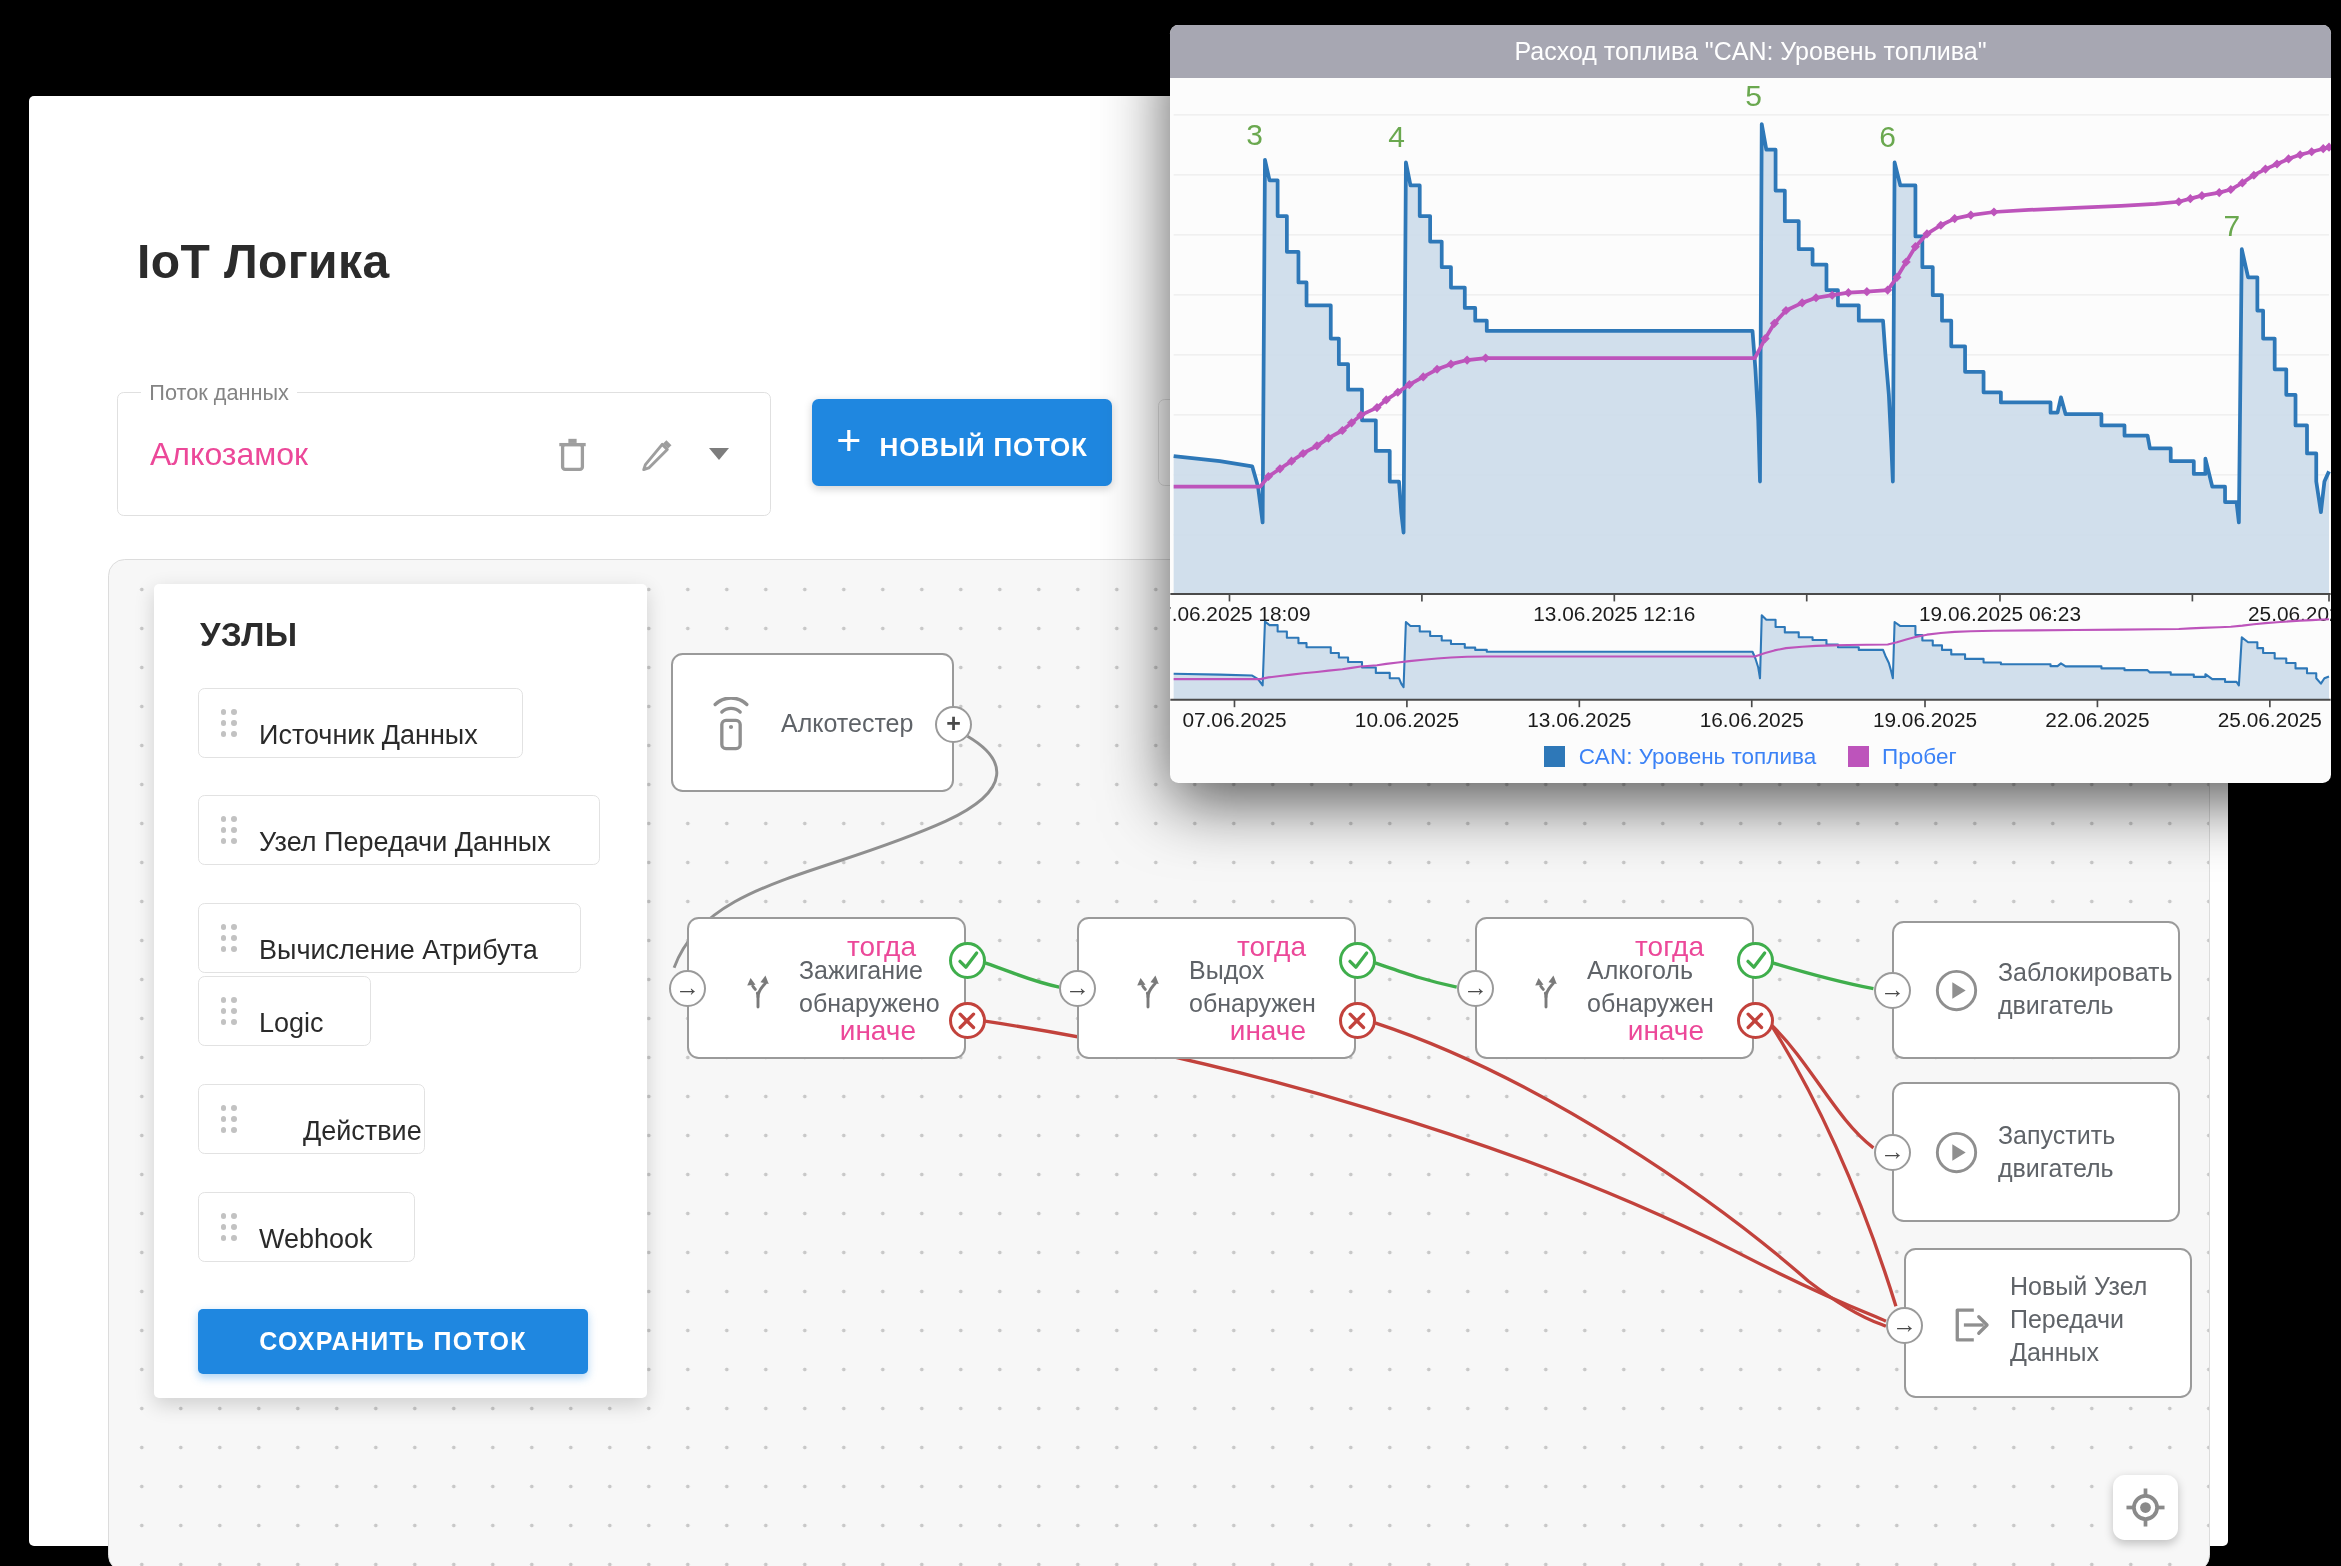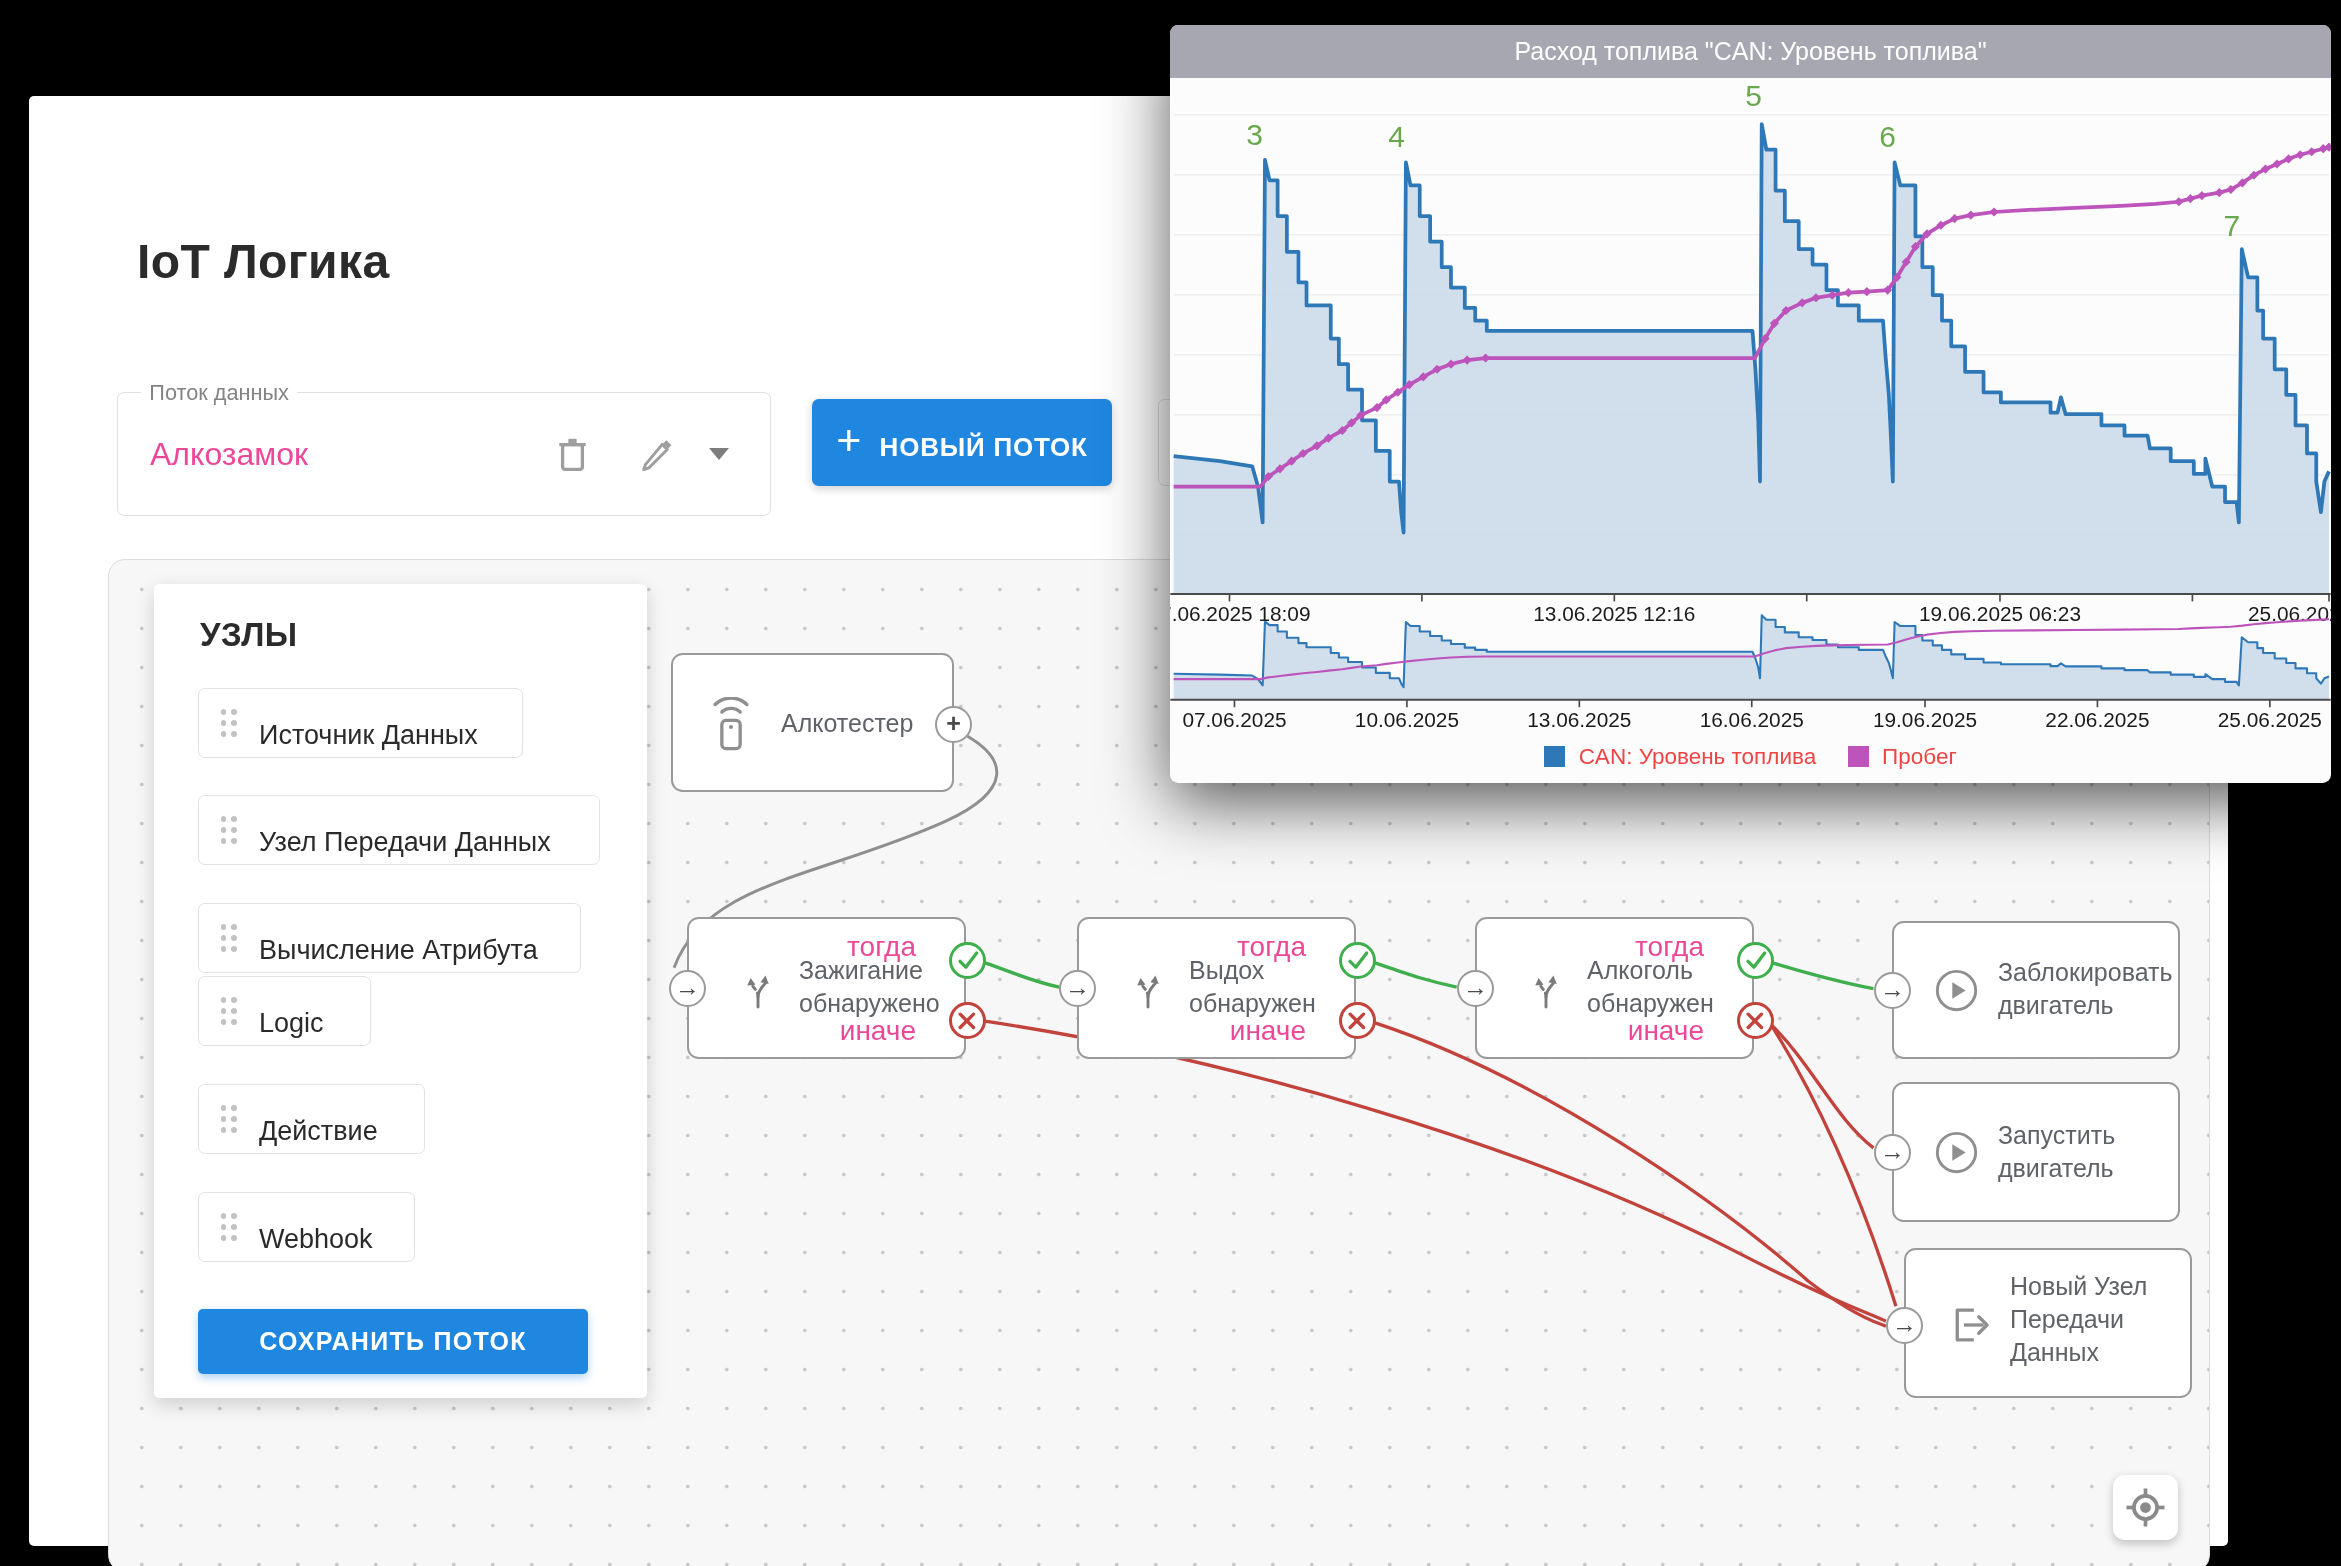--- a/index.html
+++ b/index.html
@@ -52,21 +52,21 @@
   #edges{position:absolute;left:0;top:0;width:2342px;height:1567px;z-index:5;pointer-events:none;}
   
   #chart-window{position:absolute;left:1170px;top:25px;width:1161px;height:758px;background:#fcfcfc;border-radius:8.3px;
      box-shadow:0 18.3px 67px rgba(0,0,0,.65);z-index:20;overflow:hidden;}
   #chart-titlebar{position:absolute;left:0;top:0;width:100%;height:53px;background:#a7a7b2;display:flex;align-items:center;justify-content:center;}
   #chart-titlebar .ct{color:#fff;font-size:25px;}
   #chart-svg{position:absolute;left:0;top:0;}
   #chart-svg text{font-family:"Liberation Sans","DejaVu Sans",sans-serif;}
   #legend{position:absolute;left:0;bottom:13.3px;width:100%;display:flex;align-items:center;justify-content:center;gap:13.3px;}
   #legend .sw{width:21px;height:21px;display:inline-block;}
-  #legend .ltext{font-size:22.5px;color:#ef4444;margin-right:18.3px;}
+  #legend .ltext{font-size:22.5px;color:#3b82f6;margin-right:18.3px;}
 </style>
 </head>
 <body>
 
 <div id="stage">
 
   <div id="app-window">
     <div id="page-title">IoT Логика</div>
 
     <div id="flow-field">
@@ -156,21 +156,21 @@
         <span class="drag-dots">
             <i></i>
             <i></i>
             <i></i>
             <i></i>
             <i></i>
             <i></i>
           </span>
         <span class="ilabel">Logic</span>
       </div>
-      <div class="pal-item" style="top:500px;width:227px;">
+      <div class="pal-item" style="top:500px;width:227px;gap:44px;">
         <span class="drag-dots">
             <i></i>
             <i></i>
             <i></i>
             <i></i>
             <i></i>
             <i></i>
           </span>
         <span class="ilabel">Действие</span>
       </div>

